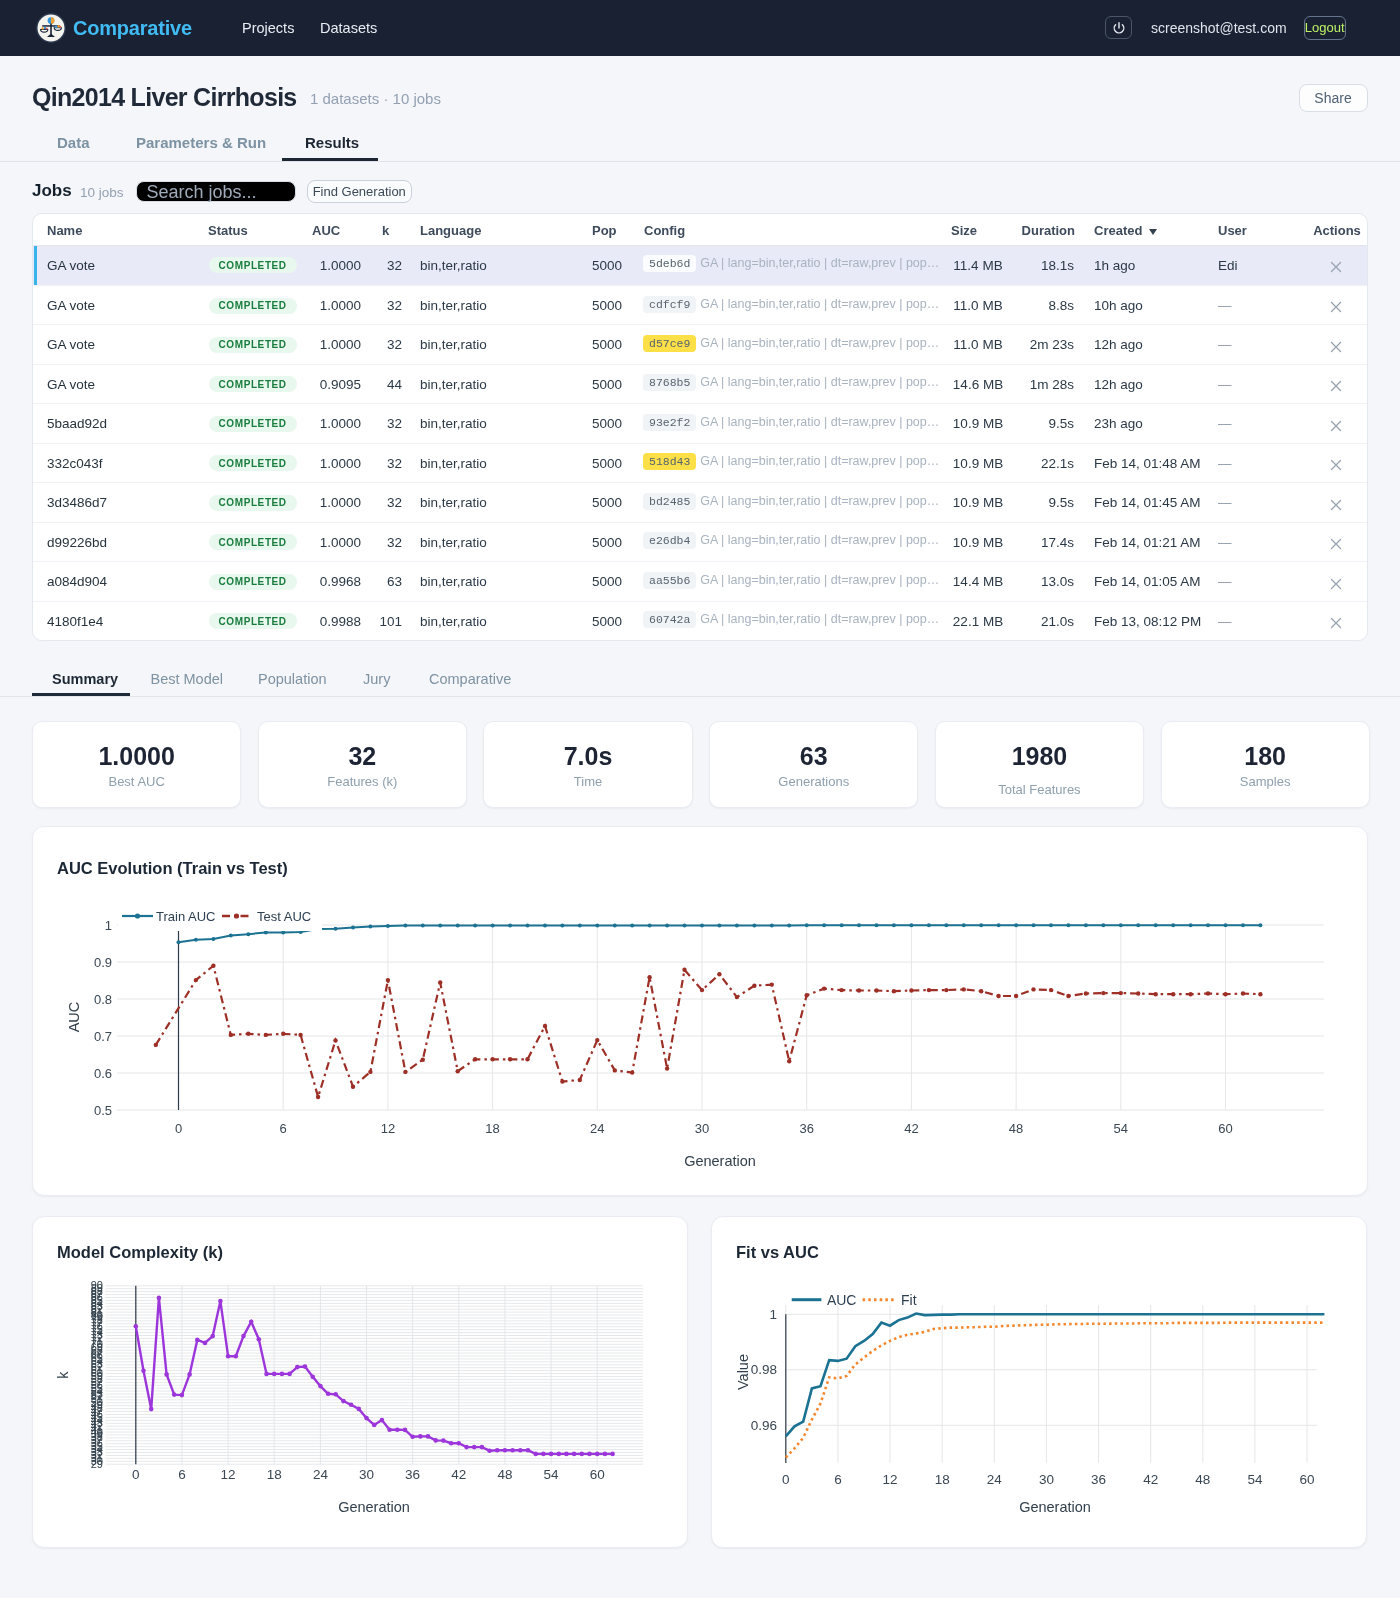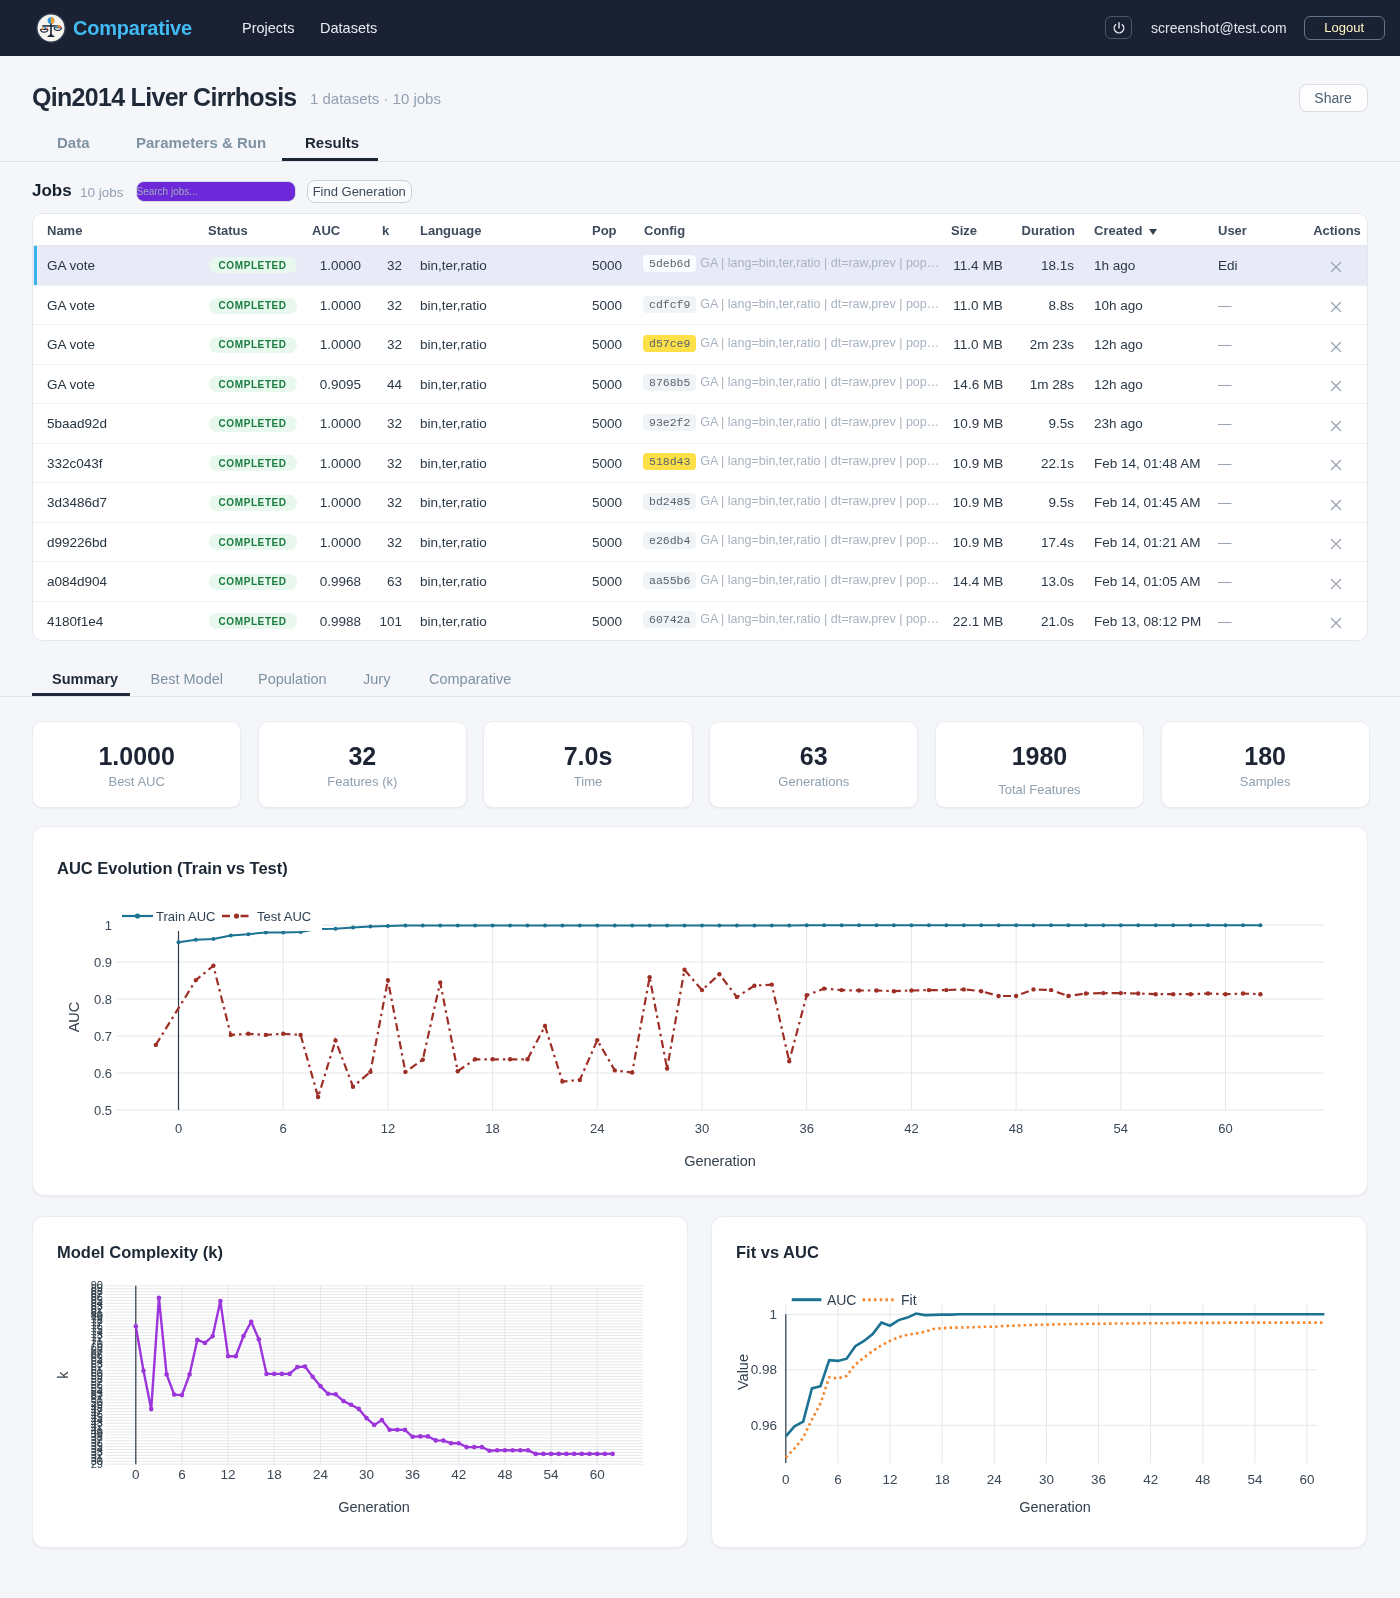--- a/index.html
+++ b/index.html
@@ -25,33 +25,33 @@
 <span style="position:absolute;left:73px;top:17px;font-size:20px;font-weight:bold;color:#41bbf3;letter-spacing:-0.2px">Comparative</span>
 <span style="position:absolute;left:242px;top:20px;font-size:14.5px;color:#e8edf3">Projects</span>
 <span style="position:absolute;left:320px;top:20px;font-size:14.5px;color:#e8edf3">Datasets</span>
 <span style="position:absolute;left:1104.5px;top:15.5px;width:27px;height:23px;border:1px solid #4a5568;border-radius:6px;box-sizing:border-box">
       <svg width="14" height="14" viewBox="0 0 24 24" fill="none" stroke="#e8edf3" stroke-width="2.4" stroke-linecap="round" style="position:absolute;left:6.5px;top:4.5px">
         <path d="M12 3v9"></path>
         <path d="M17.8 6.4a8.2 8.2 0 1 1-11.6 0"></path>
       </svg>
     </span>
 <span style="position:absolute;left:1151px;top:20px;font-size:14px;color:#dfe5ec">screenshot@test.com</span>
-<span style="position:absolute;left:1303.7px;top:15.5px;width:81px;height:24px;border:1px solid #64748b;border-radius:6px;box-sizing:border-box;font-size:13px;color:#fef9c3;text-align:center;line-height:22px">Logout</span>
+<span style="position:absolute;left:1303.7px;top:15.5px;width:42px;height:24px;border:1px solid #64748b;border-radius:6px;box-sizing:border-box;font-size:13px;color:#bef264;text-align:center;line-height:22px">Logout</span>
 </div>
 <span style="position:absolute;left:32px;top:83px;font-size:25px;font-weight:bold;letter-spacing:-0.7px;color:#1f2937">Qin2014 Liver Cirrhosis</span>
 <span style="position:absolute;left:310px;top:90px;font-size:15px;color:#93a0b2">1 datasets · 10 jobs</span>
 <span style="position:absolute;left:1298.5px;top:84px;width:69px;height:28px;border:1px solid #d9dee6;border-radius:8px;box-sizing:border-box;background:#fdfdfe;font-size:14px;color:#4e6173;text-align:center;line-height:26px">Share</span>
 <div style="position:absolute;left:0;top:160.5px;width:1400px;height:1px;background:#e0e4ea"></div>
 <span style="position:absolute;left:57px;top:134px;font-size:15px;font-weight:bold;color:#7d92a2">Data</span>
 <span style="position:absolute;left:136px;top:134px;font-size:15px;font-weight:bold;color:#7d92a2">Parameters &amp; Run</span>
 <span style="position:absolute;left:305px;top:134px;font-size:15px;font-weight:bold;color:#1c2733">Results</span>
 <div style="position:absolute;left:281.5px;top:158px;width:96px;height:3px;background:#1c2733"></div>
 <span style="position:absolute;left:32px;top:181px;font-size:17px;font-weight:bold;color:#14202c">Jobs</span>
 <span style="position:absolute;left:80px;top:185px;font-size:13.5px;color:#93a1b1">10 jobs</span>
-<span style="position:absolute;left:135.5px;top:180.5px;width:160px;height:21.5px;border:1px solid #d6dce4;border-radius:8px;box-sizing:border-box;background:#6d28d9;font-size:10px;color:#9fabbb;line-height:20px;padding-left:0">Search jobs...</span>
+<span style="position:absolute;left:135.5px;top:180.5px;width:160px;height:21.5px;border:1px solid #d6dce4;border-radius:8px;box-sizing:border-box;background:#000000;font-size:18px;color:#9fabbb;line-height:20px;padding-left:10px">Search jobs...</span>
 <span style="position:absolute;left:307px;top:179.5px;width:104.5px;height:23.5px;border:1px solid #c9d1da;border-radius:8px;box-sizing:border-box;background:#fafbfc;font-size:13px;color:#3c4a5a;text-align:center;line-height:22px">Find Generation</span>
 <div style="position:absolute;left:32px;top:213px;width:1336px;height:428px;background:#fff;border:1px solid #e3e7ee;border-radius:10px;box-sizing:border-box;overflow:hidden">
 <div style="position:absolute;left:0;top:0;width:100%;height:31px;border-bottom:1px solid #e2e5e9;font-size:13px;font-weight:bold;color:#3d4b5d">
 <span style="position:absolute;left:14px;top:9px">Name</span>
 <span style="position:absolute;left:175px;top:9px">Status</span>
 <span style="position:absolute;left:279px;top:9px">AUC</span>
 <span style="position:absolute;left:349px;top:9px">k</span>
 <span style="position:absolute;left:387px;top:9px">Language</span>
 <span style="position:absolute;left:559px;top:9px">Pop</span>
 <span style="position:absolute;left:611px;top:9px">Config</span>

